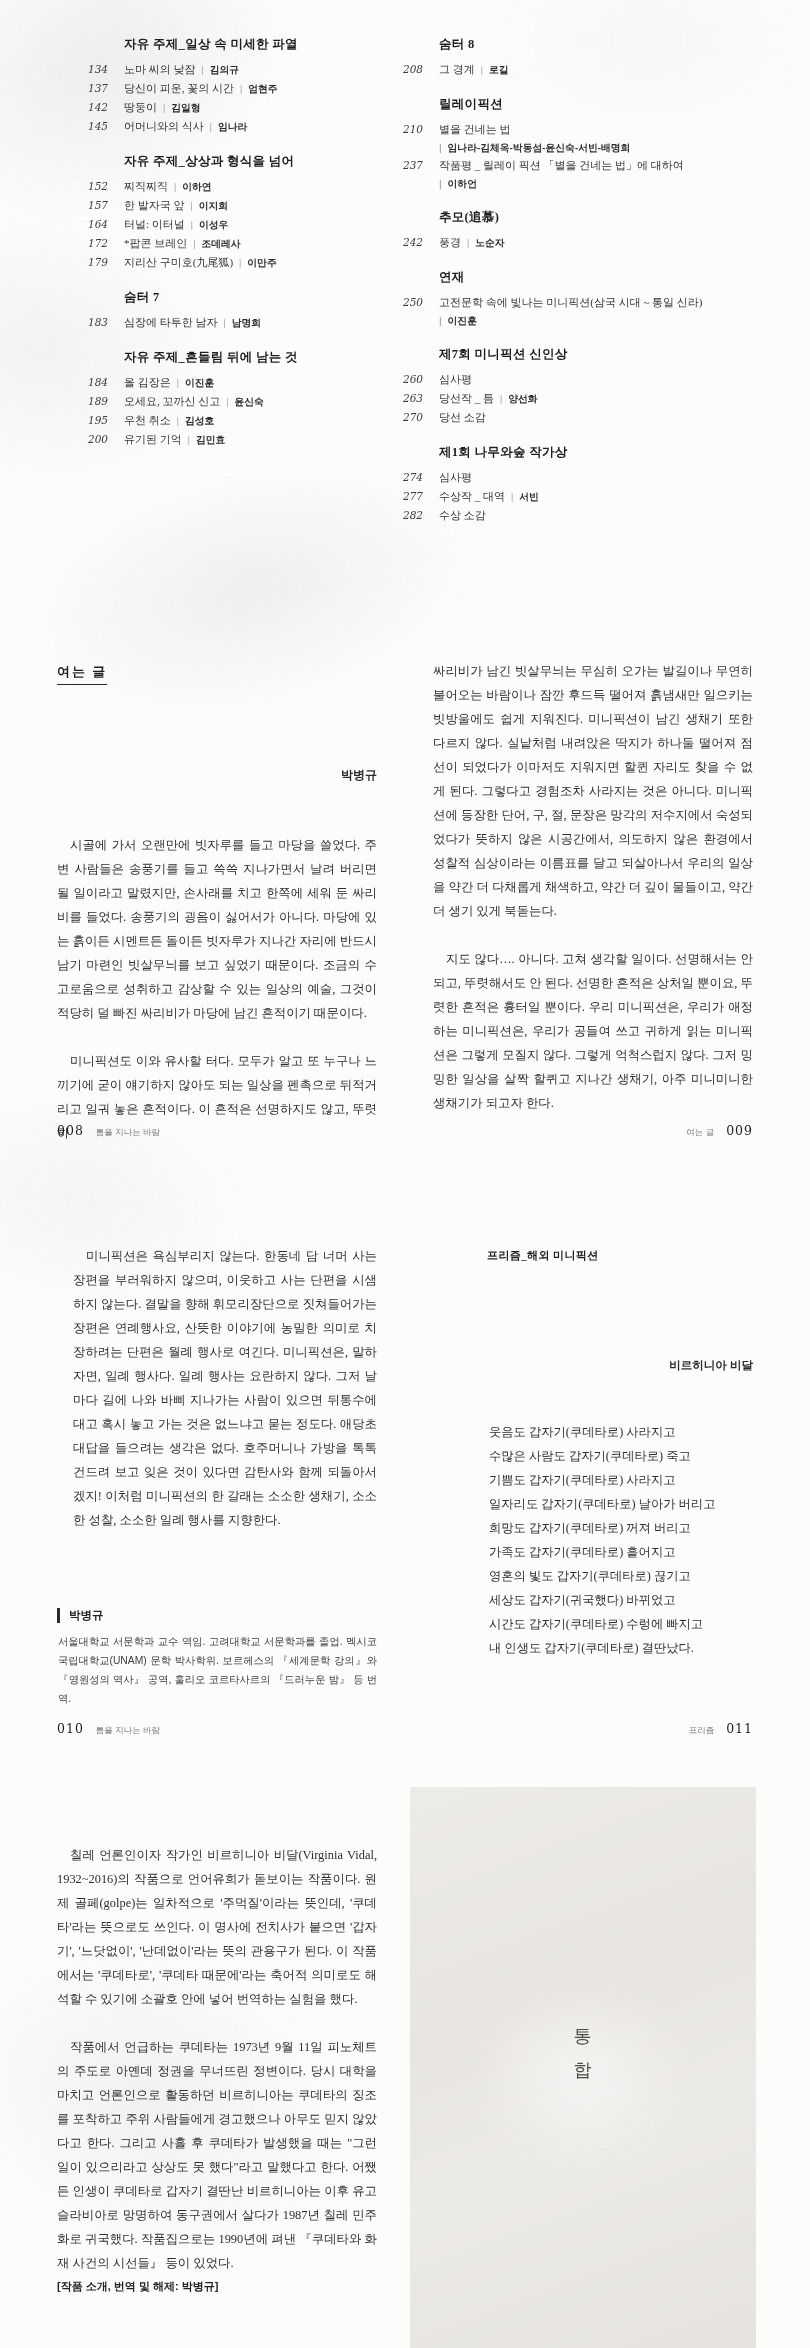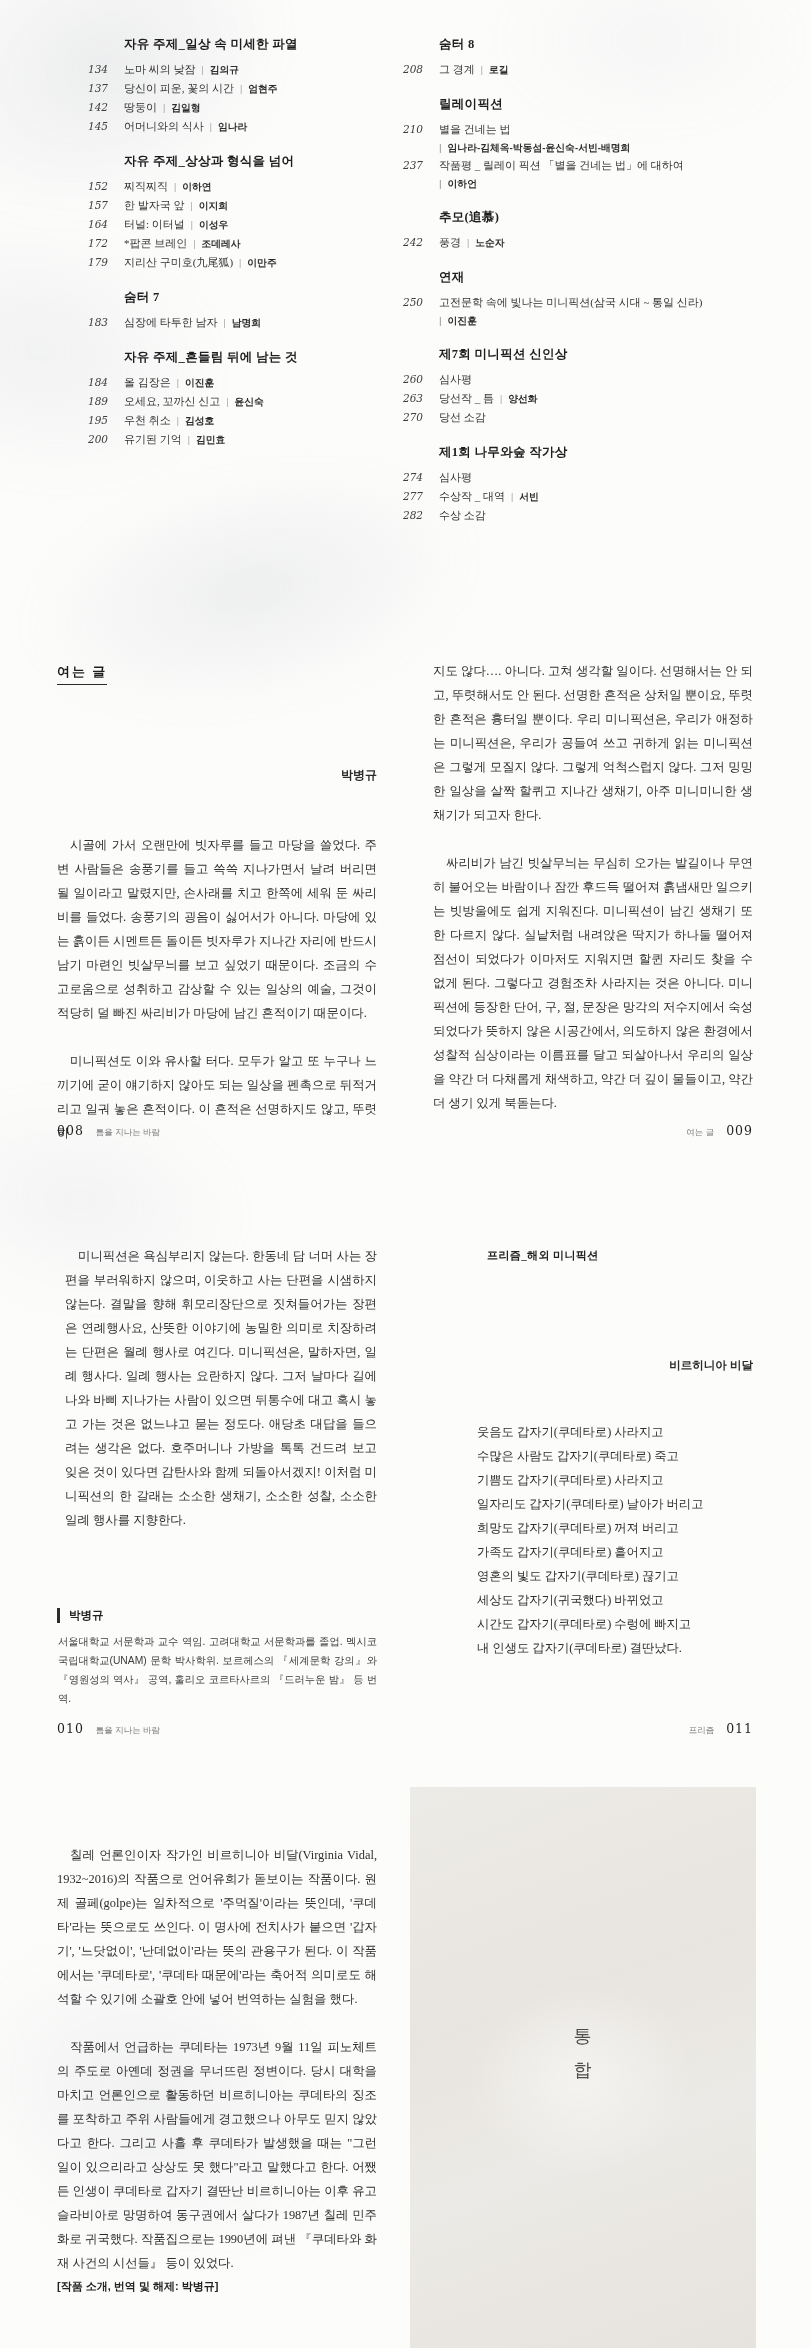--- a/index.html
+++ b/index.html
@@ -241,48 +241,48 @@
           <p>시골에 가서 오랜만에 빗자루를 들고 마당을 쓸었다. 주변 사람들은 송풍기를 들고 쓱쓱 지나가면서 날려 버리면 될 일이라고 말렸지만, 손사래를 치고 한쪽에 세워 둔 싸리비를 들었다. 송풍기의 굉음이 싫어서가 아니다. 마당에 있는 흙이든 시멘트든 돌이든 빗자루가 지나간 자리에 반드시 남기 마련인 빗살무늬를 보고 싶었기 때문이다. 조금의 수고로움으로 성취하고 감상할 수 있는 일상의 예술, 그것이 적당히 덜 빠진 싸리비가 마당에 남긴 흔적이기 때문이다.</p>
           <p>미니픽션도 이와 유사할 터다. 모두가 알고 또 누구나 느끼기에 굳이 얘기하지 않아도 되는 일상을 펜촉으로 뒤적거리고 일궈 놓은 흔적이다. 이 흔적은 선명하지도 않고, 뚜렷하</p>
         </div>
       <div class="footer footer-left" style="top:508px;left:0;">
         <span class="pg-num">008</span>
         <span class="pg-label">틈을 지나는 바람</span>
       </div>
     </div>
     <div class="pg pg-right">
       <div class="abs body-text no-first-indent" style="top:44px;left:0;right:0;">
+          <p>싸리비가 남긴 빗살무늬는 무심히 오가는 발길이나 무연히 불어오는 바람이나 잠깐 후드득 떨어져 흙냄새만 일으키는 빗방울에도 쉽게 지워진다. 미니픽션이 남긴 생채기 또한 다르지 않다. 실낱처럼 내려앉은 딱지가 하나둘 떨어져 점선이 되었다가 이마저도 지워지면 할퀸 자리도 찾을 수 없게 된다. 그렇다고 경험조차 사라지는 것은 아니다. 미니픽션에 등장한 단어, 구, 절, 문장은 망각의 저수지에서 숙성되었다가 뜻하지 않은 시공간에서, 의도하지 않은 환경에서 성찰적 심상이라는 이름표를 달고 되살아나서 우리의 일상을 약간 더 다채롭게 채색하고, 약간 더 깊이 물들이고, 약간 더 생기 있게 북돋는다.</p>
           <p>지도 않다…. 아니다. 고쳐 생각할 일이다. 선명해서는 안 되고, 뚜렷해서도 안 된다. 선명한 흔적은 상처일 뿐이요, 뚜렷한 흔적은 흉터일 뿐이다. 우리 미니픽션은, 우리가 애정하는 미니픽션은, 우리가 공들여 쓰고 귀하게 읽는 미니픽션은 그렇게 모질지 않다. 그렇게 억척스럽지 않다. 그저 밍밍한 일상을 살짝 할퀴고 지나간 생채기, 아주 미니미니한 생채기가 되고자 한다.</p>
-          <p>싸리비가 남긴 빗살무늬는 무심히 오가는 발길이나 무연히 불어오는 바람이나 잠깐 후드득 떨어져 흙냄새만 일으키는 빗방울에도 쉽게 지워진다. 미니픽션이 남긴 생채기 또한 다르지 않다. 실낱처럼 내려앉은 딱지가 하나둘 떨어져 점선이 되었다가 이마저도 지워지면 할퀸 자리도 찾을 수 없게 된다. 그렇다고 경험조차 사라지는 것은 아니다. 미니픽션에 등장한 단어, 구, 절, 문장은 망각의 저수지에서 숙성되었다가 뜻하지 않은 시공간에서, 의도하지 않은 환경에서 성찰적 심상이라는 이름표를 달고 되살아나서 우리의 일상을 약간 더 다채롭게 채색하고, 약간 더 깊이 물들이고, 약간 더 생기 있게 북돋는다.</p>
         </div>
       <div class="footer footer-right" style="top:508px;right:0;">
         <span class="pg-label">여는 글</span>
         <span class="pg-num">009</span>
       </div>
     </div>
   </section>
 
   <section class="spread" id="spread-3">
     <div class="pg pg-left">
-      <div class="abs body-text" style="top:2px;left:8px;right:0;">
+      <div class="abs body-text" style="top:2px;left:16px;right:0;">
           <p>미니픽션은 욕심부리지 않는다. 한동네 담 너머 사는 장편을 부러워하지 않으며, 이웃하고 사는 단편을 시샘하지 않는다. 결말을 향해 휘모리장단으로 짓쳐들어가는 장편은 연례행사요, 산뜻한 이야기에 농밀한 의미로 치장하려는 단편은 월례 행사로 여긴다. 미니픽션은, 말하자면, 일례 행사다. 일례 행사는 요란하지 않다. 그저 날마다 길에 나와 바삐 지나가는 사람이 있으면 뒤통수에 대고 혹시 놓고 가는 것은 없느냐고 묻는 정도다. 애당초 대답을 들으려는 생각은 없다. 호주머니나 가방을 톡톡 건드려 보고 잊은 것이 있다면 감탄사와 함께 되돌아서겠지! 이처럼 미니픽션의 한 갈래는 소소한 생채기, 소소한 성찰, 소소한 일례 행사를 지향한다.</p>
         </div>
       <div class="abs" style="top:366px;left:0;right:0;">
         <div class="bio-name">박병규</div>
         <div class="bio-text">서울대학교 서문학과 교수 역임. 고려대학교 서문학과를 졸업. 멕시코국립대학교(UNAM) 문학 박사학위. 보르헤스의 『세계문학 강의』와 『영원성의 역사』 공역, 훌리오 코르타사르의 『드러누운 밤』 등 번역.</div>
       </div>
       <div class="footer footer-left" style="top:479px;left:0;">
         <span class="pg-num">010</span>
         <span class="pg-label">틈을 지나는 바람</span>
       </div>
     </div>
     <div class="pg pg-right">
       <div class="abs section-header" style="top:6px;left:54px;">프리즘_해외 미니픽션</div>
       <div class="abs byline" style="top:116px;right:0;font-size:11.5px;">비르히니아 비달</div>
-      <div class="abs poem" style="top:178px;left:44px;right:0;">
+      <div class="abs poem" style="top:178px;left:56px;right:0;">
           <div>웃음도 갑자기(쿠데타로) 사라지고</div>
           <div>수많은 사람도 갑자기(쿠데타로) 죽고</div>
           <div>기쁨도 갑자기(쿠데타로) 사라지고</div>
           <div>일자리도 갑자기(쿠데타로) 날아가 버리고</div>
           <div>희망도 갑자기(쿠데타로) 꺼져 버리고</div>
           <div>가족도 갑자기(쿠데타로) 흩어지고</div>
           <div>영혼의 빛도 갑자기(쿠데타로) 끊기고</div>
           <div>세상도 갑자기(귀국했다) 바뀌었고</div>
           <div>시간도 갑자기(쿠데타로) 수렁에 빠지고</div>
           <div>내 인생도 갑자기(쿠데타로) 결딴났다.</div>

